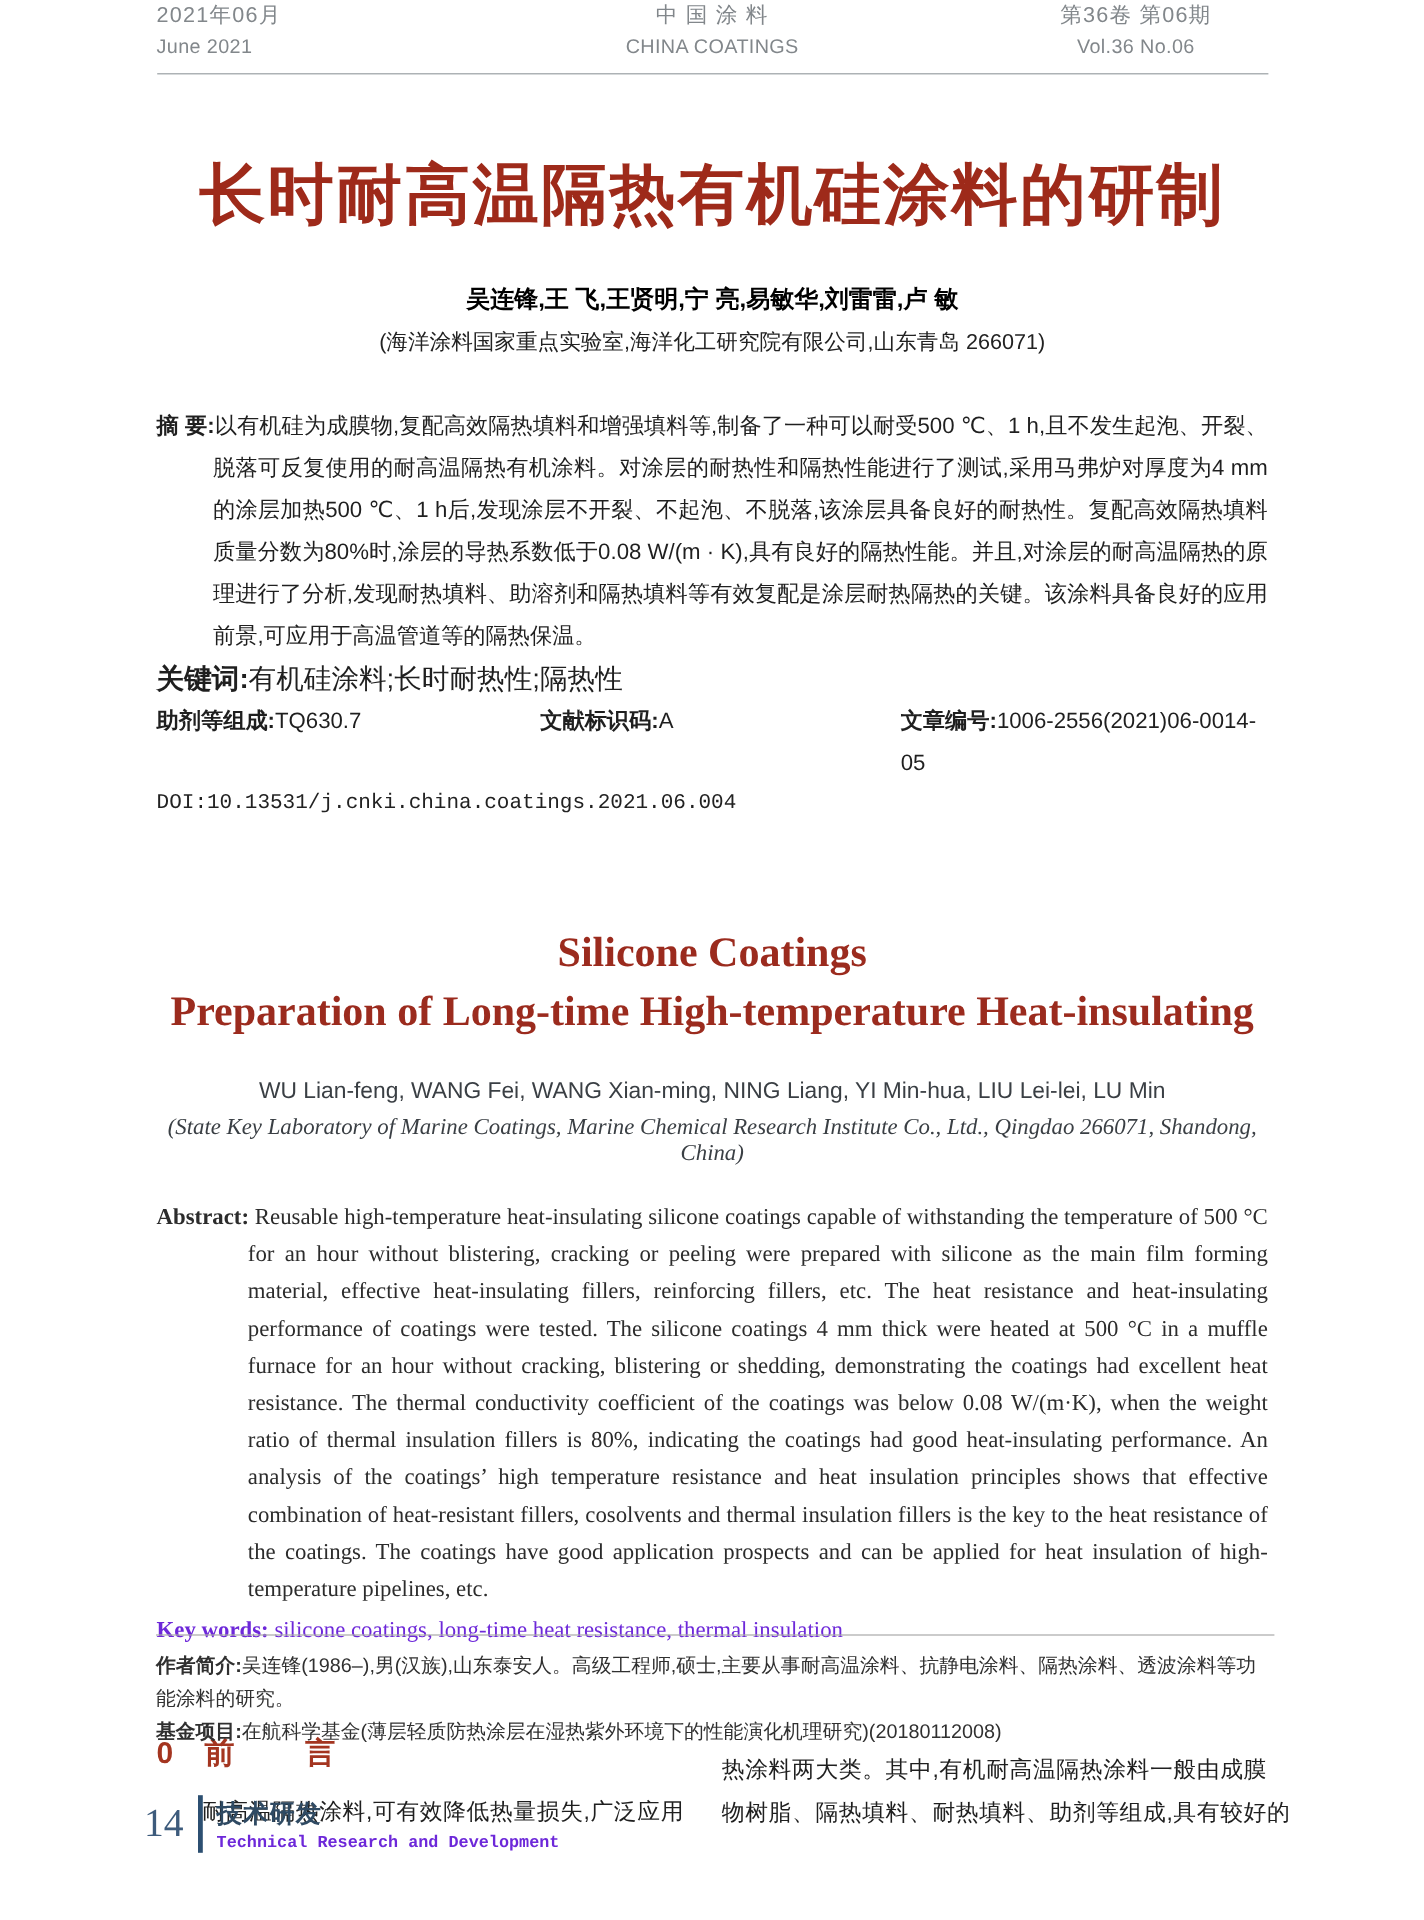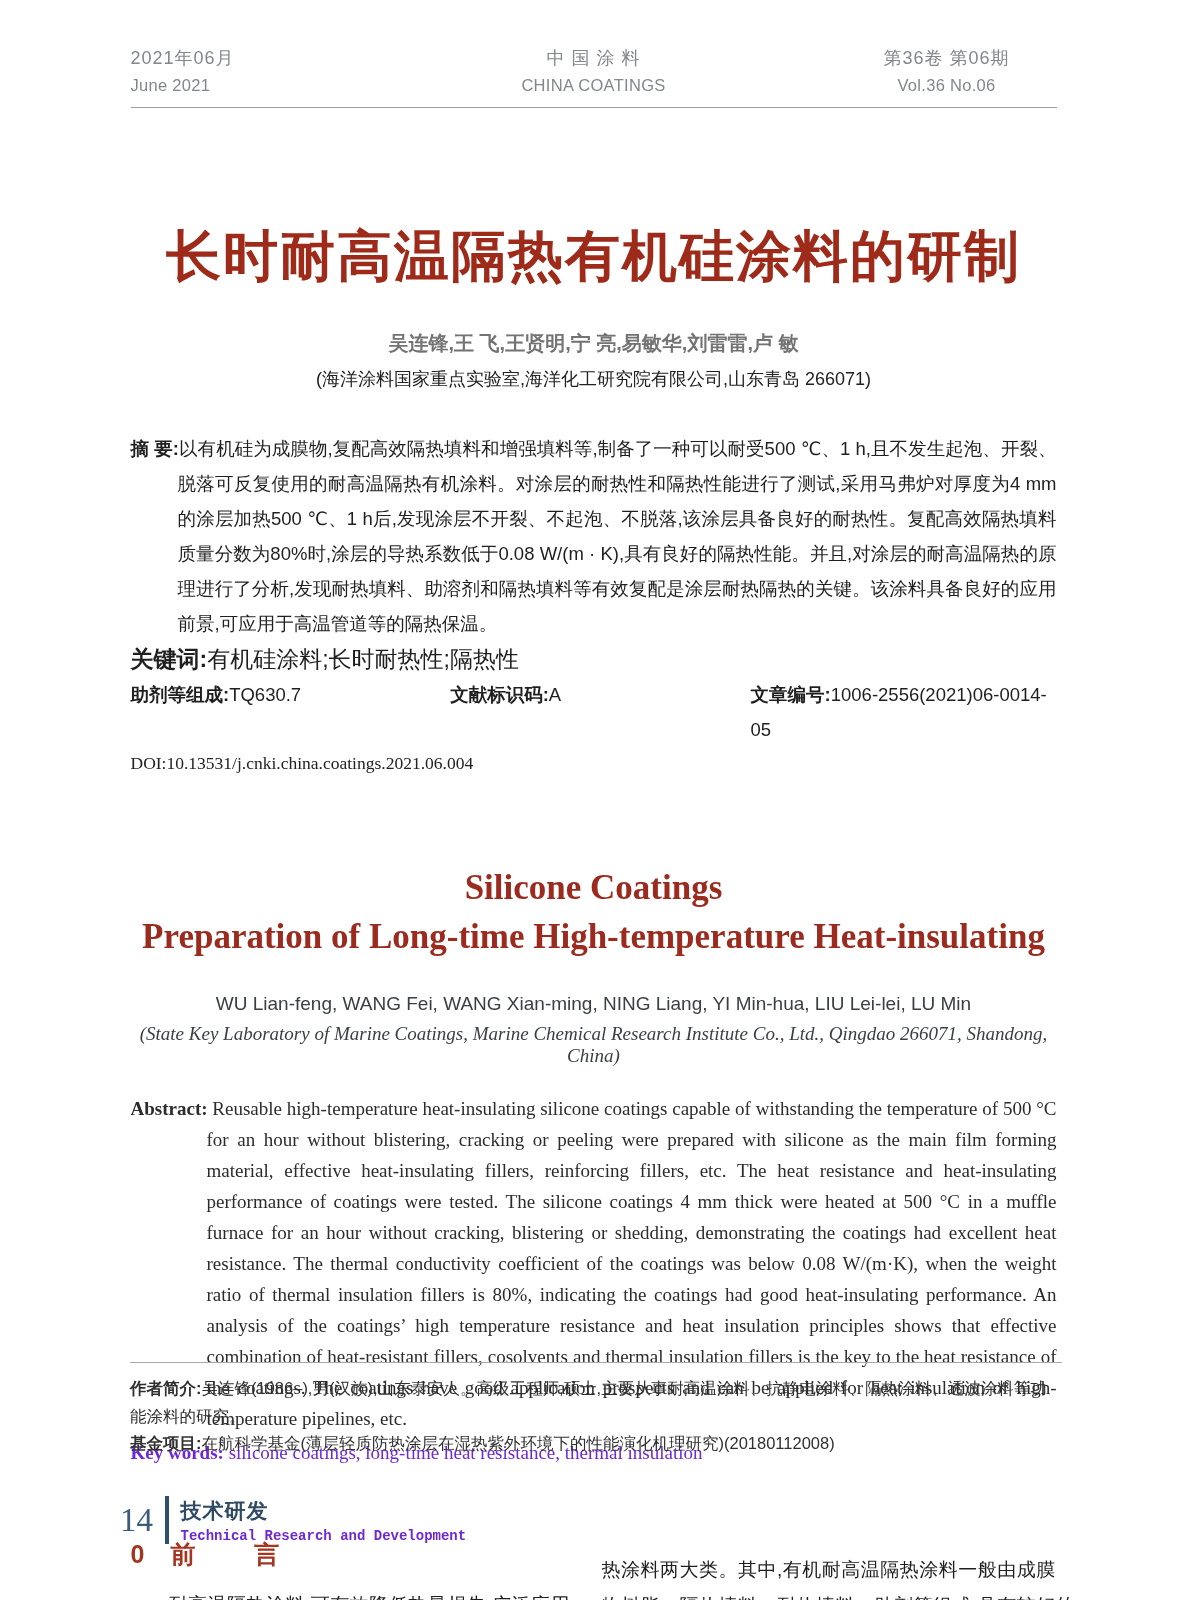--- a/index.html
+++ b/index.html
@@ -8,53 +8,53 @@
     width:1187px;height:1600px;
     background:#ffffff;
     margin:0 auto;
     overflow:hidden;
     font-family:"Liberation Sans","DejaVu Sans",sans-serif;
     color:#1f1f1f;
   }
   .content{width:926px;margin:0 auto;}
 
   
-  .journal-header{padding-top:46px;}
+  .journal-header{}
   .jh-row{display:flex;justify-content:space-between;align-items:baseline;color:#82878b;}
   .jh-row.cn{font-size:18px;letter-spacing:1px;}
   .jh-row.en{font-size:16.5px;margin-top:6px;letter-spacing:.3px;}
   .jh-center{flex:1;text-align:center;}
   .jh-side{width:220px;}
   .jh-side.right{text-align:center;}
   .jh-rule{border:none;border-top:1.5px solid #9aa0a4;margin:12px 0 0 0;}
 
   
   .title-cn{
-    margin-top:112px;text-align:center;
+    margin-top:64px;text-align:center;
     font-size:55px;font-weight:900;letter-spacing:2px;
     color:#9e2a1a;
   }
-  .authors-cn{margin-top:36px;text-align:center;font-size:20px;font-weight:700;color:#737373;}
+  .authors-cn{margin-top:36px;text-align:center;font-size:20px;font-weight:700;color:#000000;}
   .affil-cn{margin-top:10px;text-align:center;font-size:18px;color:#222;}
 
   
   .abstract-cn{
     margin-top:40px;
     font-size:18.5px;line-height:35px;
     text-align:justify;
     padding-left:47px;text-indent:-47px;
   }
   .abstract-cn .lbl{font-weight:700;}
   .kw-cn{font-size:23px;line-height:35px;margin-top:1px;}
   .kw-cn .lbl{font-weight:700;}
   .clc-row{display:flex;font-size:18.5px;line-height:35px;}
   .clc-row .seg1{width:331px;}
   .clc-row .seg2{width:311px;}
   .clc-row .lbl{font-weight:700;}
-  .doi-row{font-family:Liberation Serif, serif;font-size:17.5px;line-height:32px;color:#222;}
+  .doi-row{font-family:Liberation Mono, monospace;font-size:17.5px;line-height:32px;color:#222;}
 
   
   .title-en{
     margin-top:84px;text-align:center;
     font-family:"Liberation Serif","DejaVu Serif",serif;
     font-size:35px;font-weight:700;line-height:49px;
     color:#9b2b1e;
   }
   .authors-en{margin-top:32px;text-align:center;font-size:19px;color:#3a3f44;}
   .affil-en{

